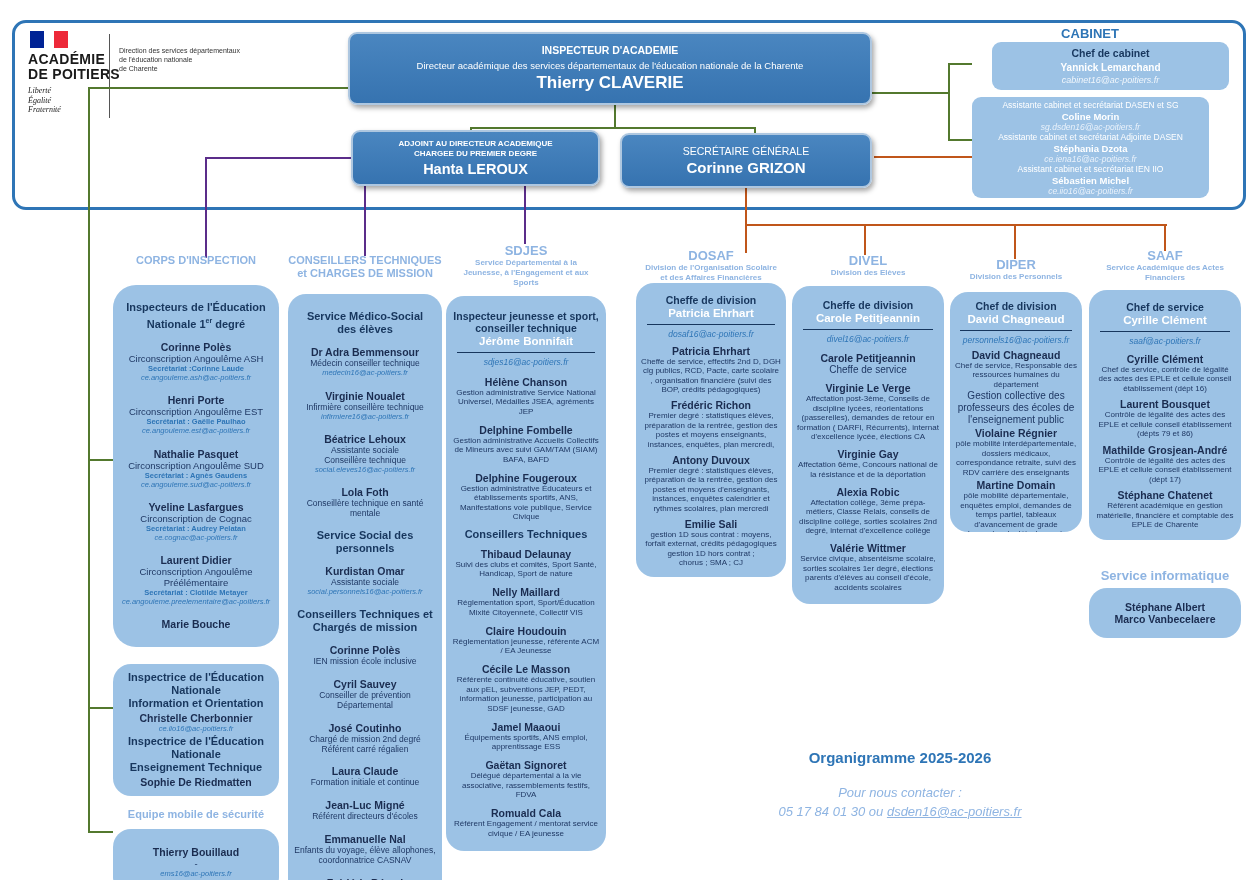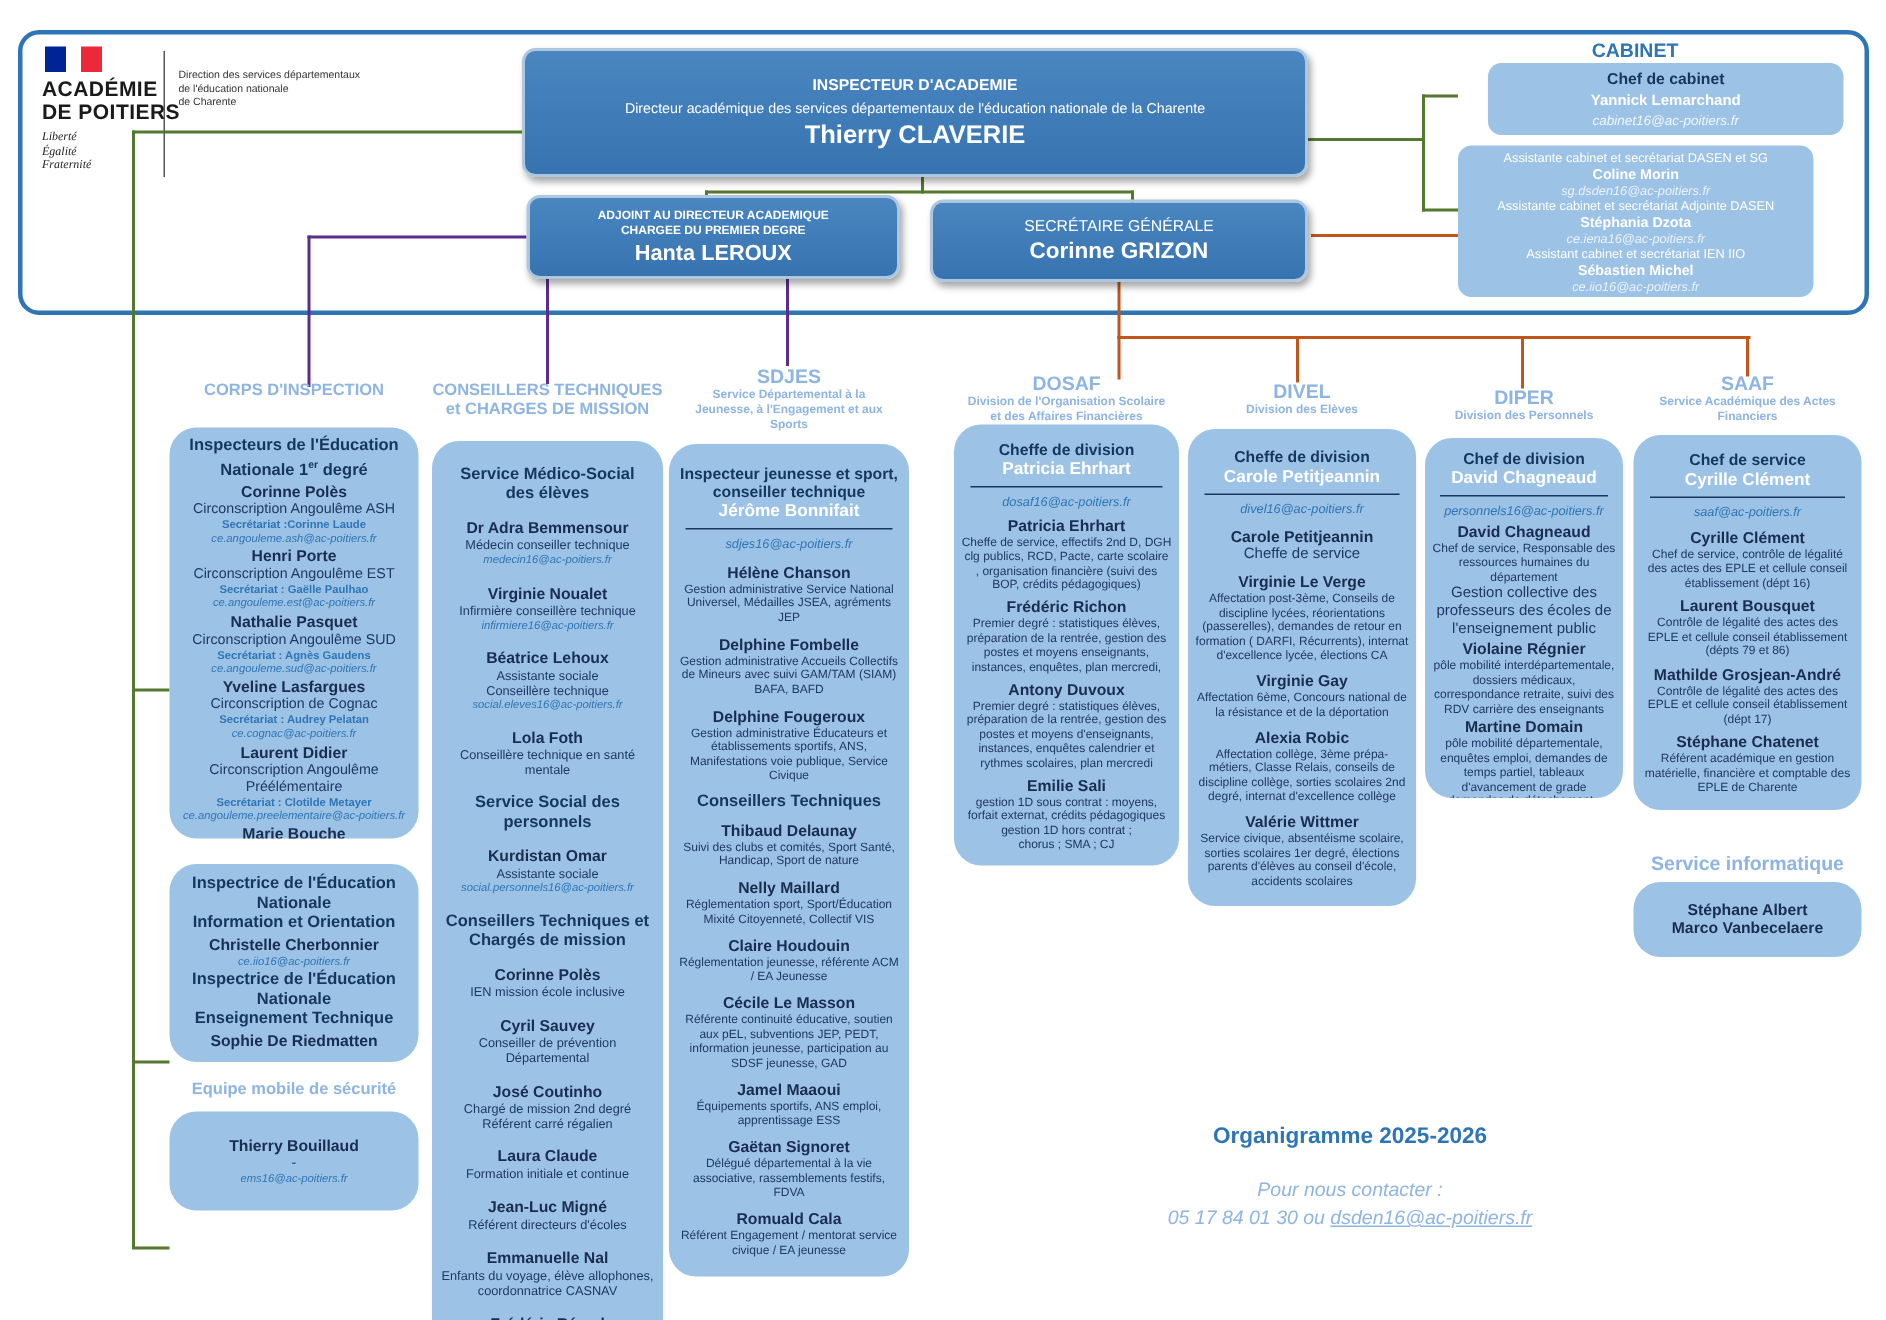--- a/index.html
+++ b/index.html
@@ -14,21 +14,21 @@
   .flag .b{flex:1;background:#002395;}
   .flag .w{flex:.7;background:#fff;}
   .flag .r{flex:1;background:#ed2939;}
   .brand{position:absolute;left:28px;top:52px;font-size:14px;line-height:15px;font-weight:bold;color:#1a1a1a;letter-spacing:.3px;}
   .motto{position:absolute;left:28px;top:86px;font-family:"Liberation Serif",serif;font-style:italic;font-size:8px;line-height:9.5px;color:#222;}
   .logo-divider{position:absolute;left:109px;top:34px;width:1px;height:84px;background:#555;}
   .dept{position:absolute;left:119px;top:46px;font-size:7px;line-height:9px;color:#333;text-align:left;}
 
   
   .dark-box{position:absolute;background:linear-gradient(#4a86c0,#3673b0);border:2px solid #aec7e0;border-radius:9px;box-shadow:2px 3px 5px rgba(0,0,0,.35);color:#fff;text-align:center;display:flex;flex-direction:column;justify-content:center;padding:4px 8px;box-sizing:border-box;}
-  .ia-box{left:348px;top:32px;width:524px;height:86px;}
+  .ia-box{left:348px;top:32px;width:524px;height:73px;}
   .ia-title{font-size:10.5px;font-weight:bold;}
   .ia-sub{font-size:9.5px;margin-top:4px;}
   .ia-name{font-size:17px;font-weight:bold;margin-top:2px;}
   .adj-box{left:351px;top:130px;width:249px;height:56px;}
   .adj-title{font-size:8px;line-height:10px;font-weight:bold;}
   .adj-name{font-size:14.5px;font-weight:bold;margin-top:2px;}
   .sg-box{left:620px;top:133px;width:252px;height:55px;}
   .sg-title{font-size:10.5px;}
   .sg-name{font-size:15px;font-weight:bold;margin-top:2px;}
 
@@ -67,21 +67,21 @@
   .email{font-size:7.5px;line-height:9.5px;font-style:italic;color:#2e75b6;}
   .bpara{font-size:10px;line-height:12px;}
   .chef{padding:2px 0;}
   .chef-role{font-weight:bold;font-size:10.5px;line-height:12px;color:#17365d;white-space:pre-line;}
   .chef-name{font-weight:bold;font-size:11.5px;color:#fff;margin-top:1px;}
   .chef-line{border-top:1.5px solid #17365d;width:92%;margin:5px auto 5px;}
   .chef .email{font-size:8.5px;}
 
   #col-corps{left:113px;top:254px;width:166px;}
   #col-corps .col-title{margin-bottom:18px;}
-  #col-corps .b0{height:274px;margin-bottom:17px;}
+  #col-corps .b0{height:362px;margin-bottom:17px;border-radius:23px;}
   #col-corps .b1{height:132px;}
   #col-corps .t1{margin:12px 0 8px;}
   #col-corps .b2{height:66px;}
   #col-corps .prole{font-size:9.5px;line-height:11px;}
 
   #col-ct{left:288px;top:254px;width:154px;}
   #col-ct .col-title{margin-bottom:14px;}
   #col-ct .b0{height:675px;margin-top:12px;}
   #col-ct .prole{font-size:8.5px;line-height:10px;}
 

